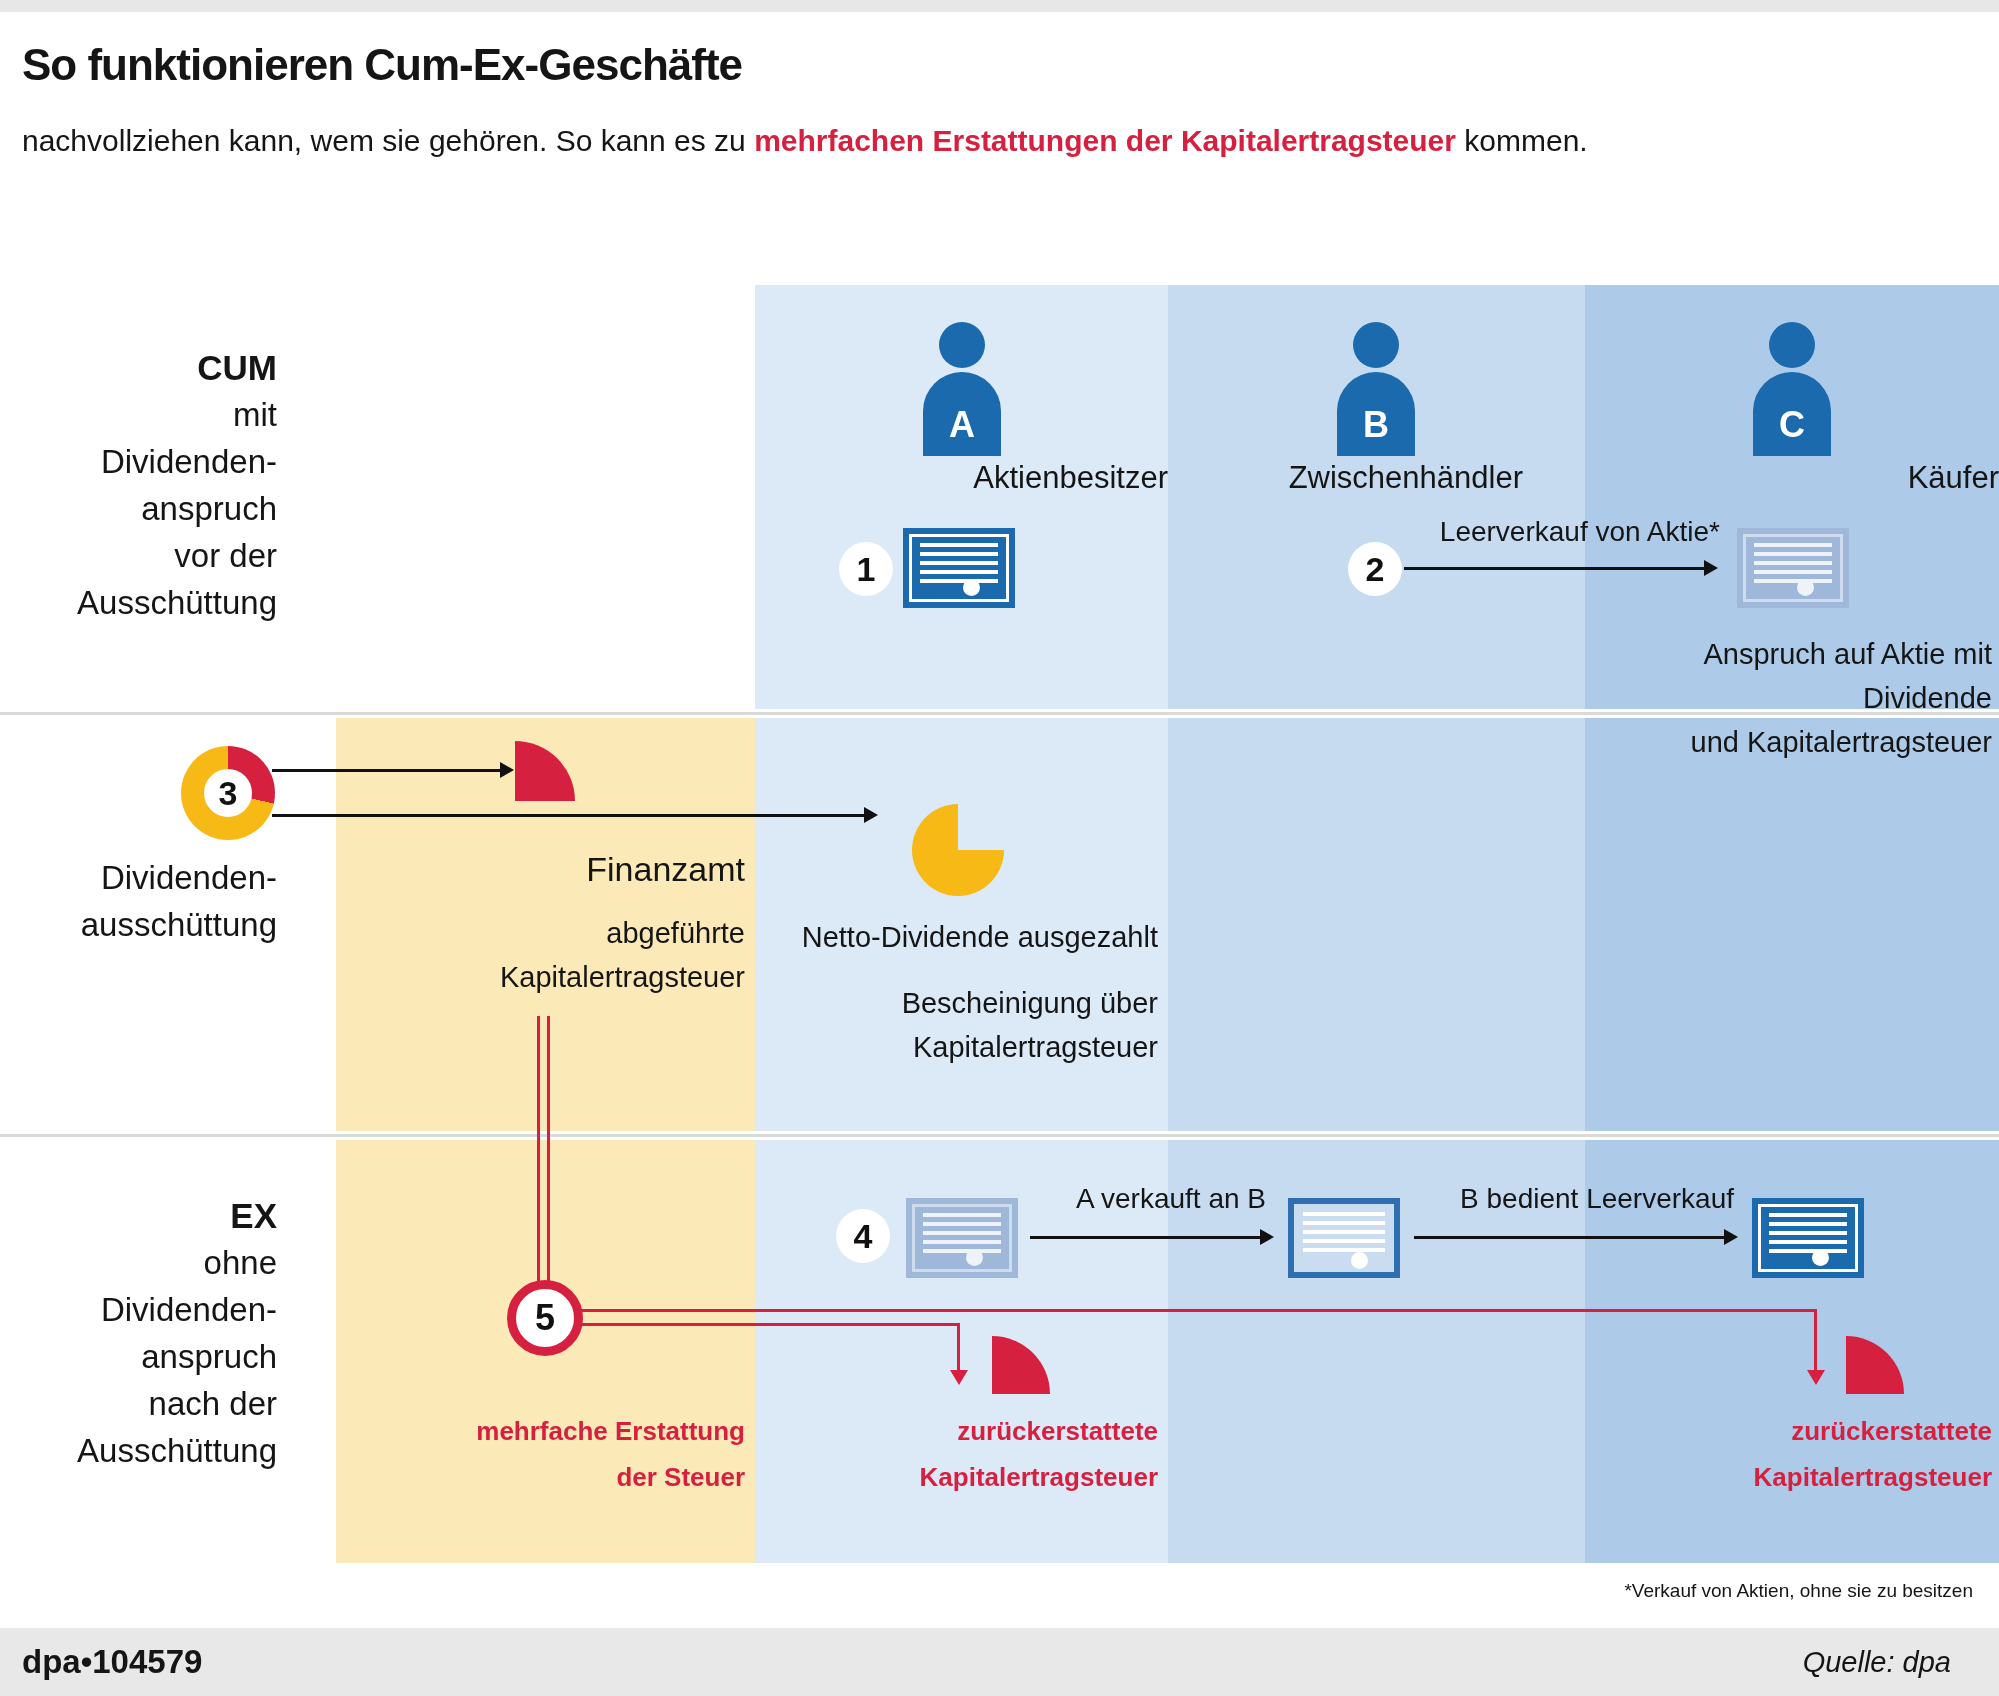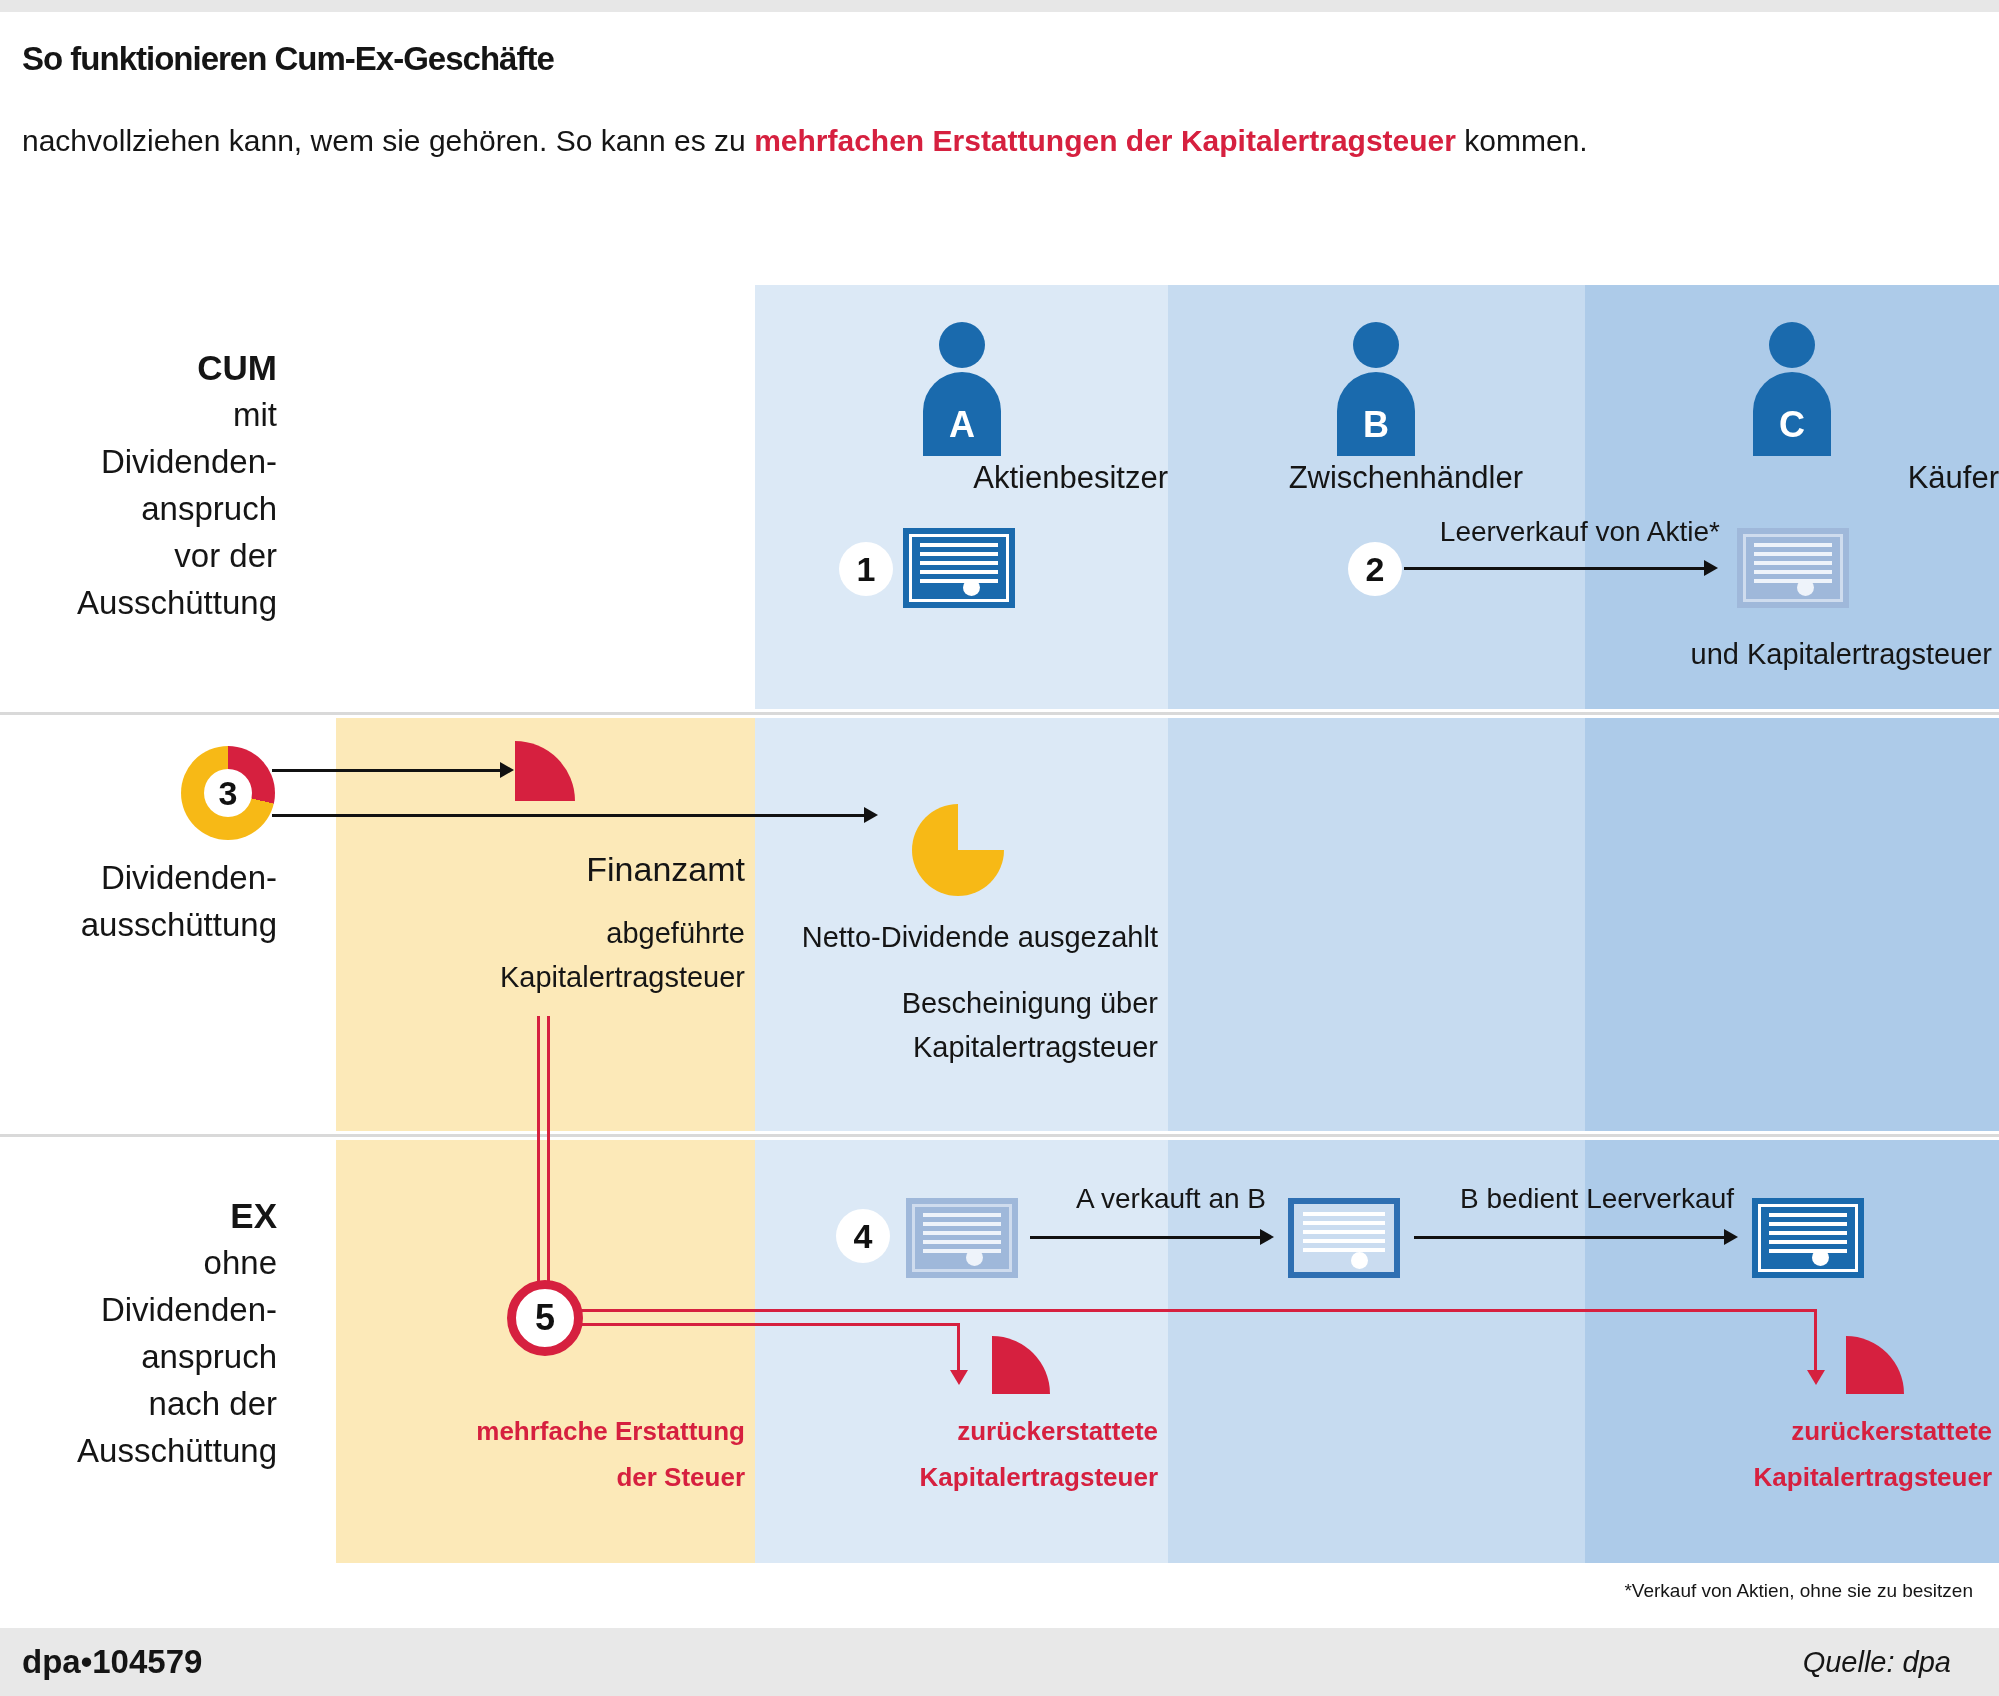--- a/index.html
+++ b/index.html
@@ -16,21 +16,21 @@
   .canvas{
     position:relative;width:1999px;height:1696px;background:#ffffff;
     font-family:"Liberation Sans","DejaVu Sans",sans-serif;color:var(--ink);
     overflow:hidden;
   }
   .abs{position:absolute;}
   .center{text-align:right;}
   .right{text-align:right;}
 
   .top-strip{left:0;top:0;width:1999px;height:12px;background:#e7e7e7;}
-  .title{left:22px;top:40px;width:1900px;font-size:33px;font-weight:bold;letter-spacing:-1px;}
+  .title{left:22px;top:40px;width:1900px;font-size:44px;font-weight:bold;letter-spacing:-1px;}
   .subtitle{left:22px;top:118px;width:1930px;font-size:30px;line-height:46px;}
   .seg-blue{color:var(--accent_blue);font-weight:bold;}
   .seg-yellow{color:var(--accent_yellow);font-weight:bold;}
   .seg-red{color:var(--accent_red);font-weight:bold;}
 
   .col{top:285px;height:1278px;}
   .col-owner{left:755px;width:413px;background:var(--col_owner);}
   .col-broker{left:1168px;width:417px;background:var(--col_broker);}
   .col-buyer{left:1585px;width:414px;background:var(--col_buyer);}
   .col-finanzamt{left:336px;top:714px;width:419px;height:849px;background:var(--col_finanzamt);}
@@ -188,20 +188,21 @@
     <div class="in">
         <div class="line"></div>
         <div class="line"></div>
         <div class="line"></div>
         <div class="line"></div>
         <div class="line"></div>
         <div class="seal"></div>
       </div>
   </div>
   <div class="abs txt center" style="left:1592px;top:632px;width:400px;">
+    <div>Anspruch auf Aktie mit Dividende</div>
     <div>und Kapitalertragsteuer</div>
   </div>
 
   <div class="abs donut" style="left:181px;top:746px;">
     <div class="hole">3</div>
   </div>
   <div class="abs harrow" style="left:272px;top:769px;width:228px;"></div>
   <div class="abs wedge" style="left:515px;top:741px;width:60px;height:60px;"></div>
   <div class="abs harrow" style="left:272px;top:814px;width:592px;"></div>
   <div class="abs pie" style="left:912px;top:804px;width:92px;height:92px;"></div>

